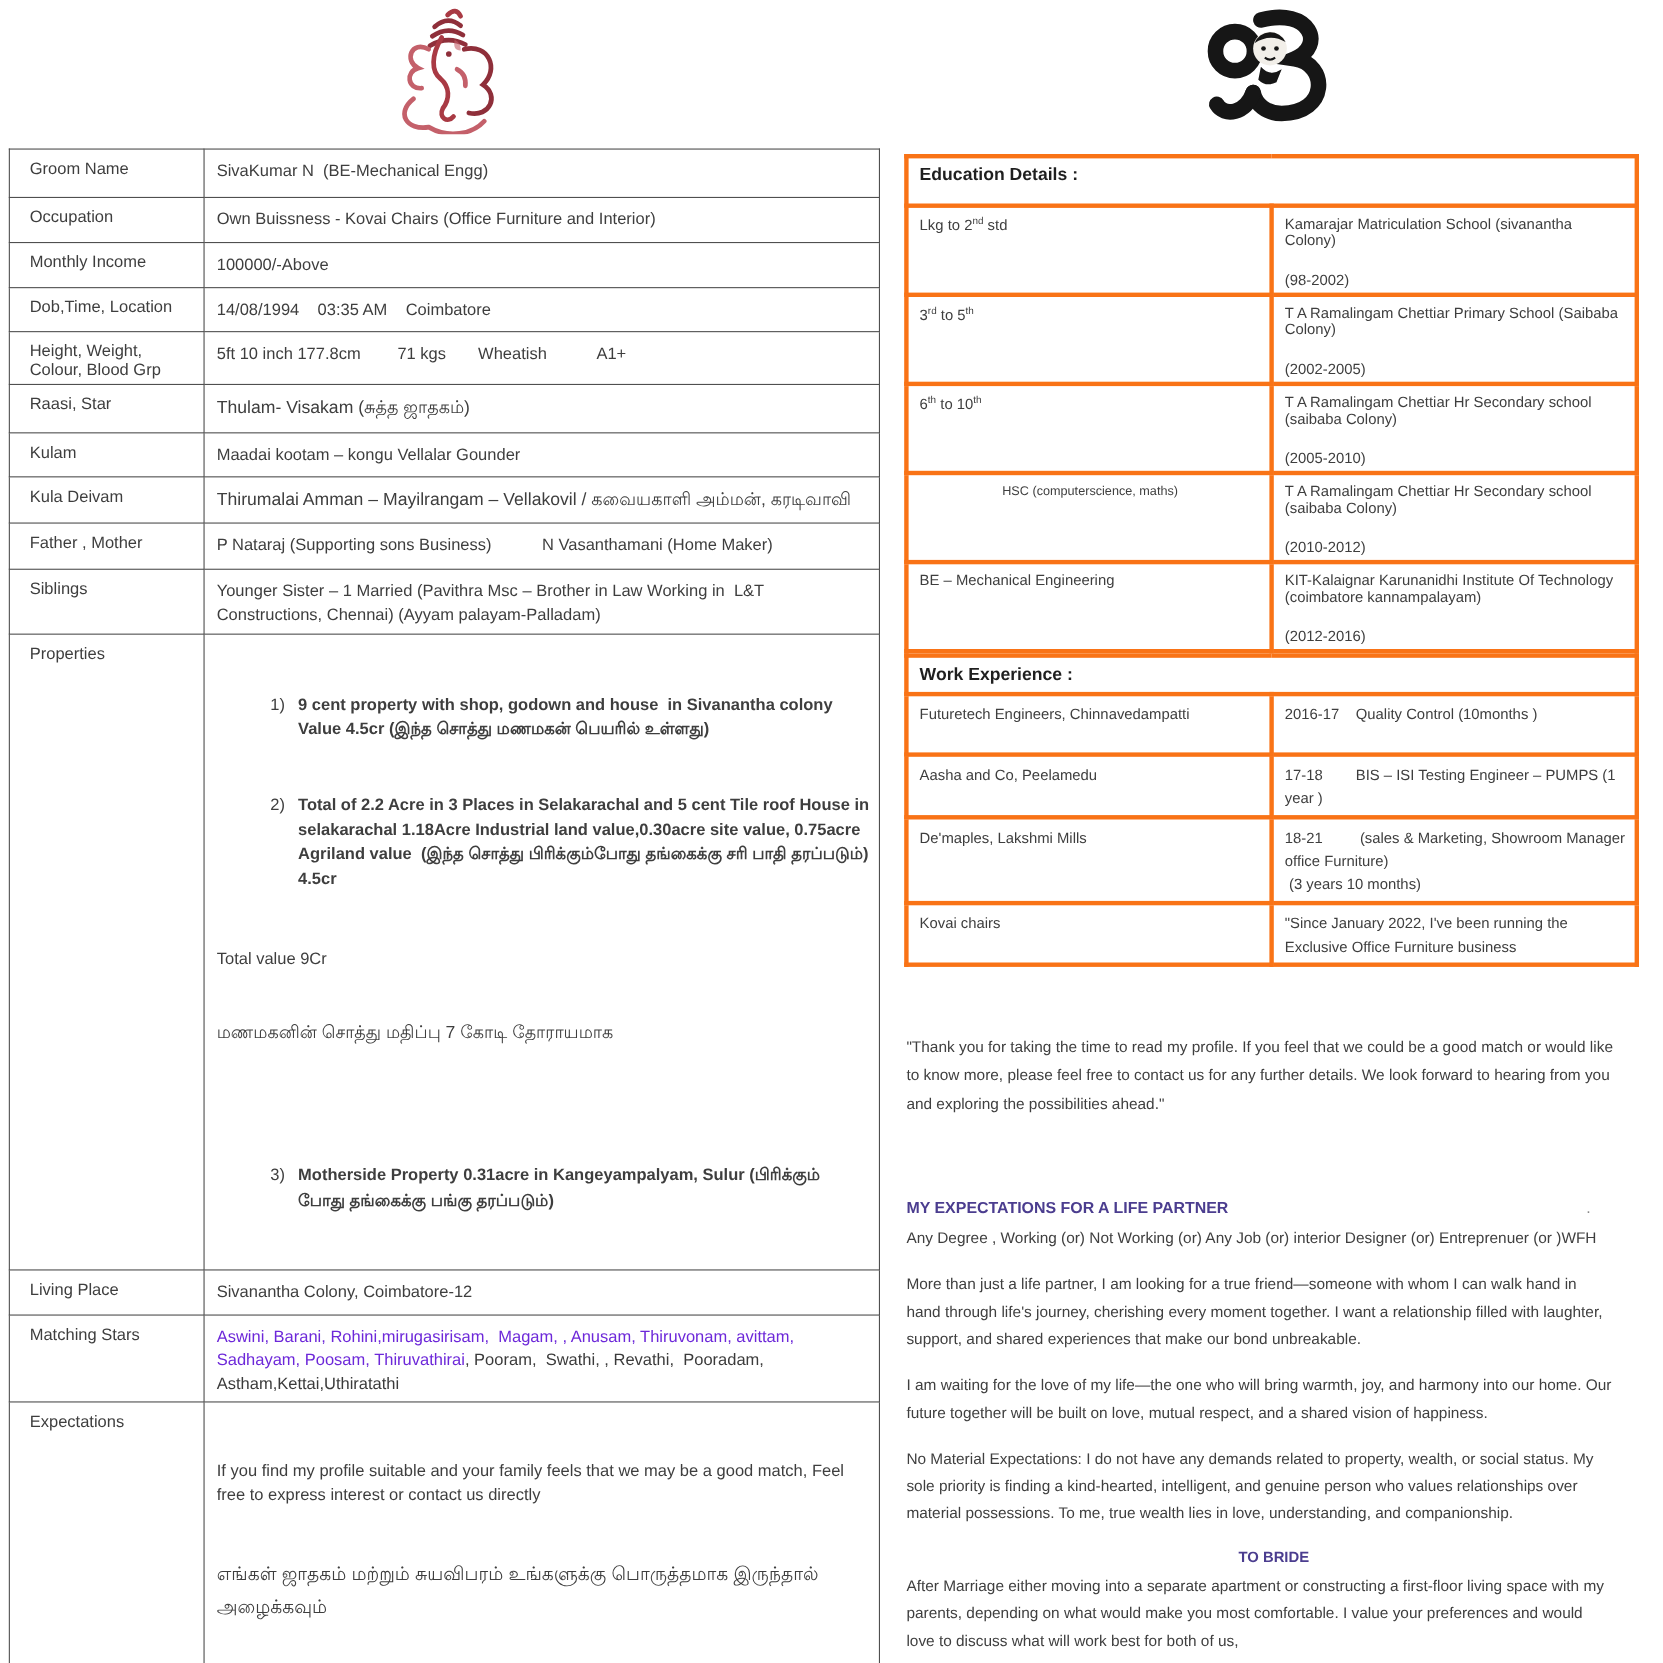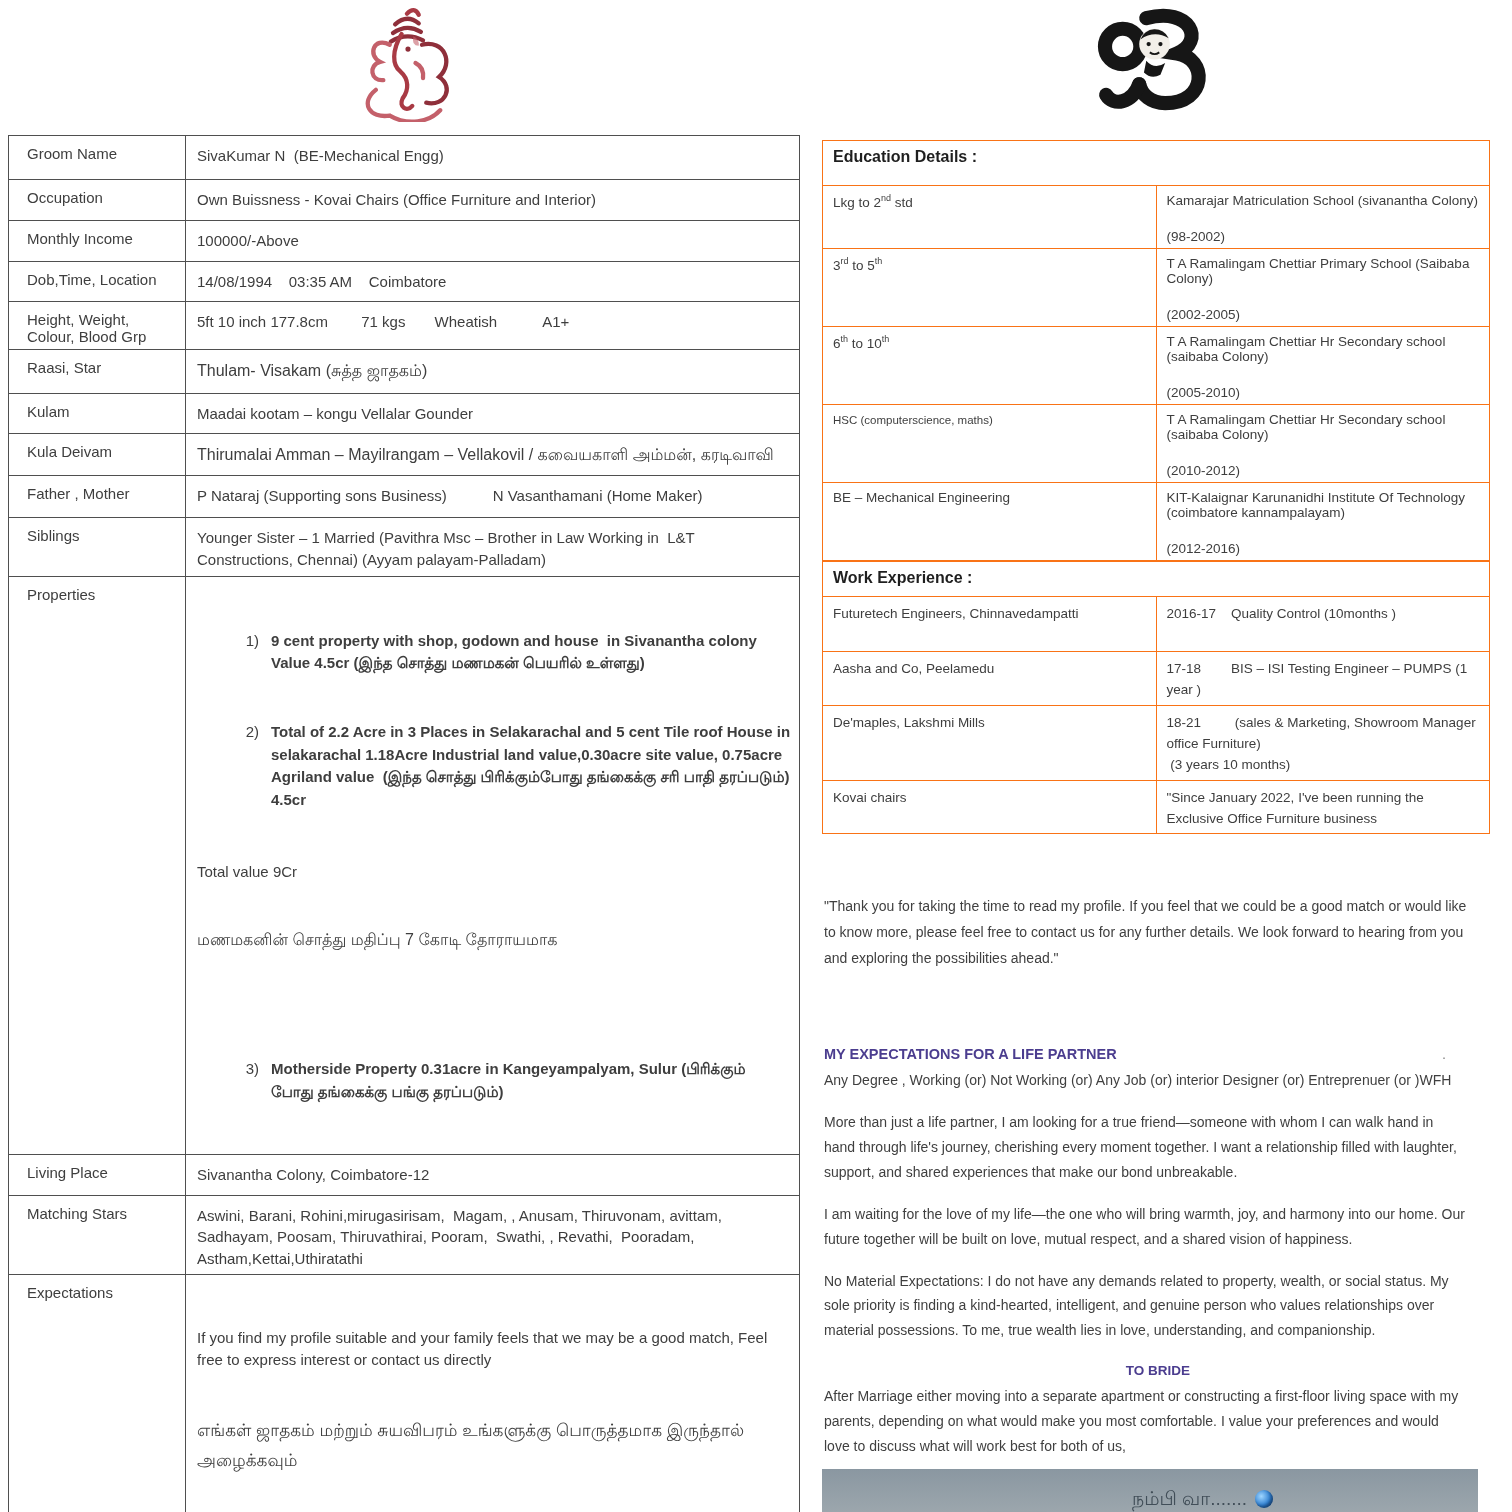--- a/index.html
+++ b/index.html
@@ -16,33 +16,33 @@
   table.groom{border-collapse:collapse;table-layout:fixed;width:792px;font-size:15px;color:#3e3e3e;}
   table.groom td{border:1px solid #4f4f4f;vertical-align:top;}
   td.lbl{width:152px;padding:9px 6px 4px 18px;}
   td.val{padding:9px 8px 4px 11px;white-space:pre-wrap;line-height:1.45;}
   .tamil{font-size:16px;}
   .pitem{display:flex;gap:12px;padding-left:42px;margin-bottom:3px;line-height:1.5;}
   .pnum{flex:0 0 20px;text-align:right;}
   .ptext{flex:1;white-space:pre-wrap;font-weight:bold;}
   .ptotal{margin:2px 0 0 0;line-height:1.55;}
   .gap18{height:18px;}
-  .stars-green{color:#404040;}
+  .stars-green{color:#6d28d9;}
   .stars-black{color:#3b3b3b;}
   .exp-ta{font-size:17px;line-height:1.75;margin-top:2px;}
 
   .sec-h{color:#4b3d8f;font-weight:bold;}
 
   
   .right-col{position:absolute;left:822px;top:140px;width:670px;}
   table.edu,table.work{border-collapse:collapse;table-layout:fixed;width:668px;font-size:13.5px;color:#3e3e3e;}
-  table.edu td,table.work td{border:1px solid #f97316;vertical-align:top;padding:7px 8px 4px 10px;}
+  table.edu td,table.work td{border:4px solid #f97316;vertical-align:top;padding:7px 8px 4px 10px;}
   td.head-cell{font-size:16px;font-weight:bold;color:#1f1f1f;padding:10px 10px 14px 10px;}
   td.edu-lbl{width:130px;}
-  td.edu-lbl.small{font-size:11.5px;line-height:1.5;}
+  td.edu-lbl.small{font-size:11.5px;line-height:1.5;text-align:center;}
   sup{font-size:9px;}
   .yrs{margin-top:21px;}
   td.work-lbl{width:176px;line-height:1.5;}
   td.work-val{white-space:pre-wrap;line-height:1.55;}
 
   .quote-p{width:648px;font-size:14px;line-height:1.85;color:#3f3f3f;margin:60px 0 0 2px;}
   .exp-h{font-size:14.5px;margin:74px 0 6px 2px;}
   .stray-dot{float:right;color:#888;font-weight:normal;margin-right:46px;}
   .r-p{width:642px;font-size:14px;line-height:1.78;color:#3f3f3f;margin:0 0 17px 2px;}
   .bride-h{font-size:13.5px;margin:20px 0 6px 2px;text-align:center;}

